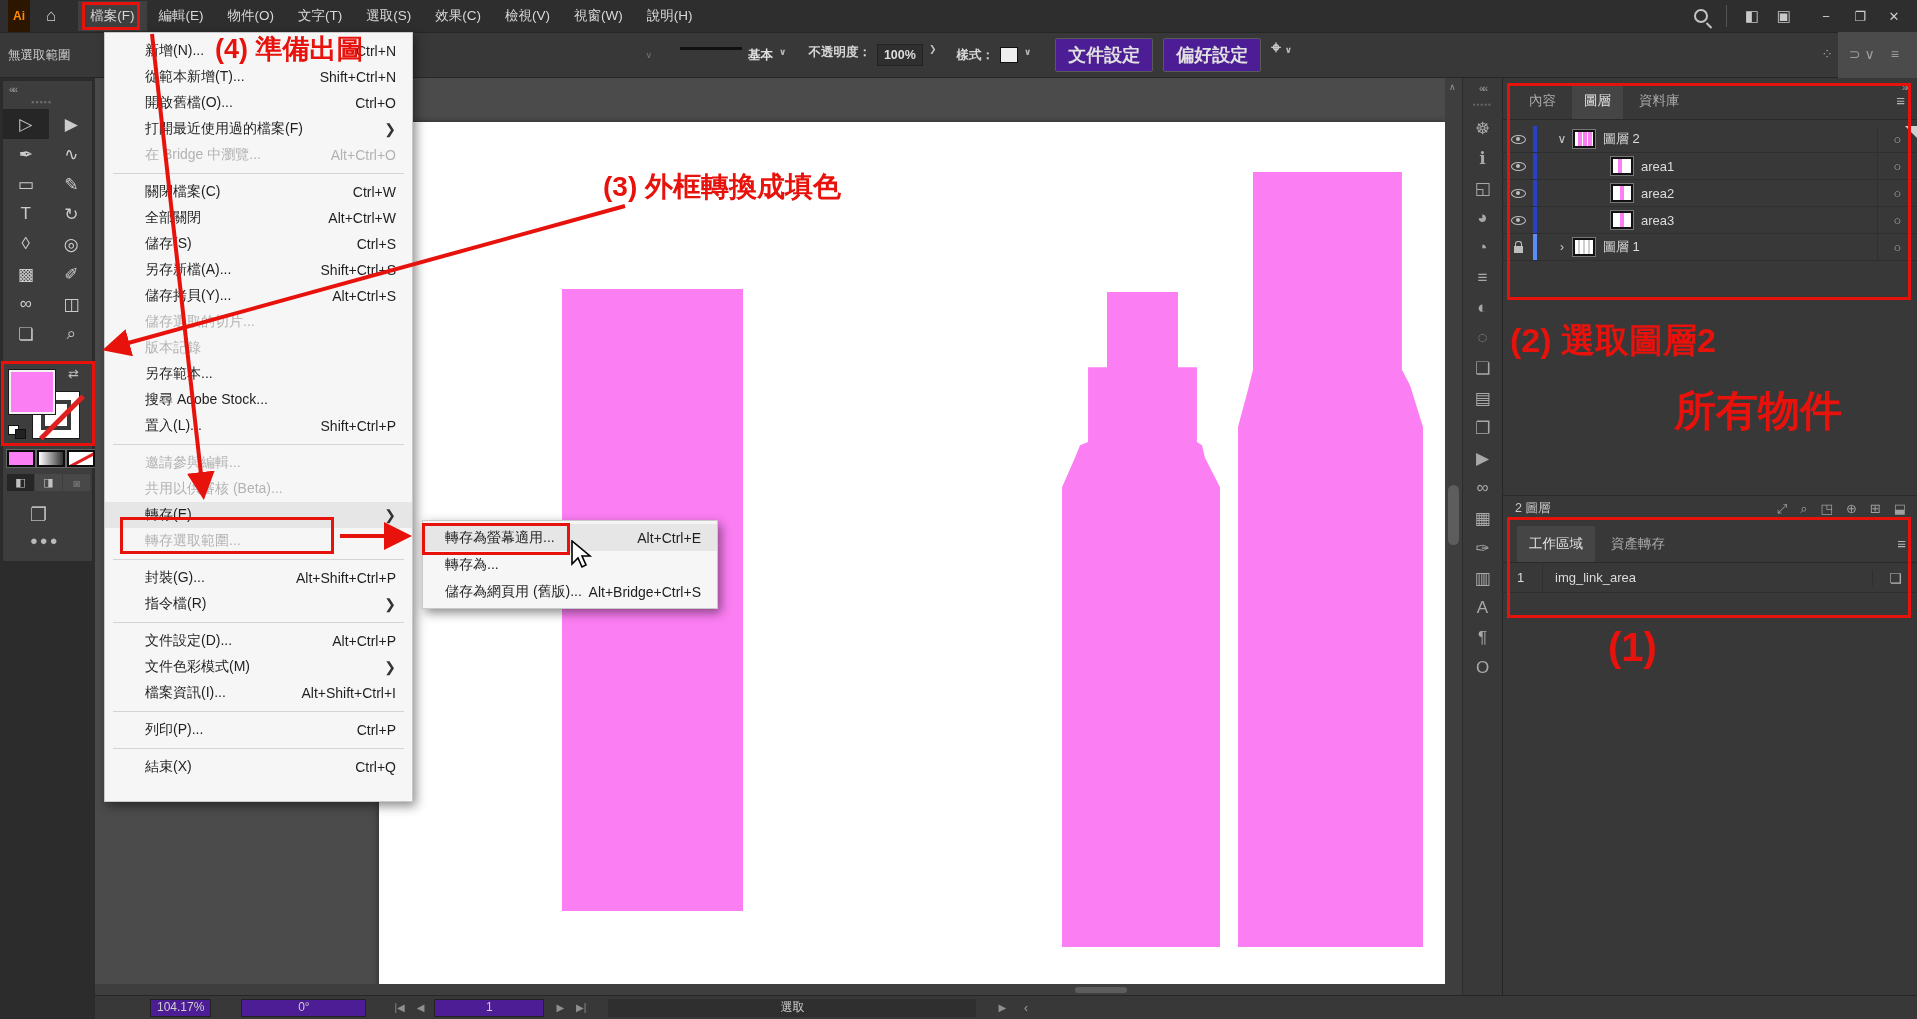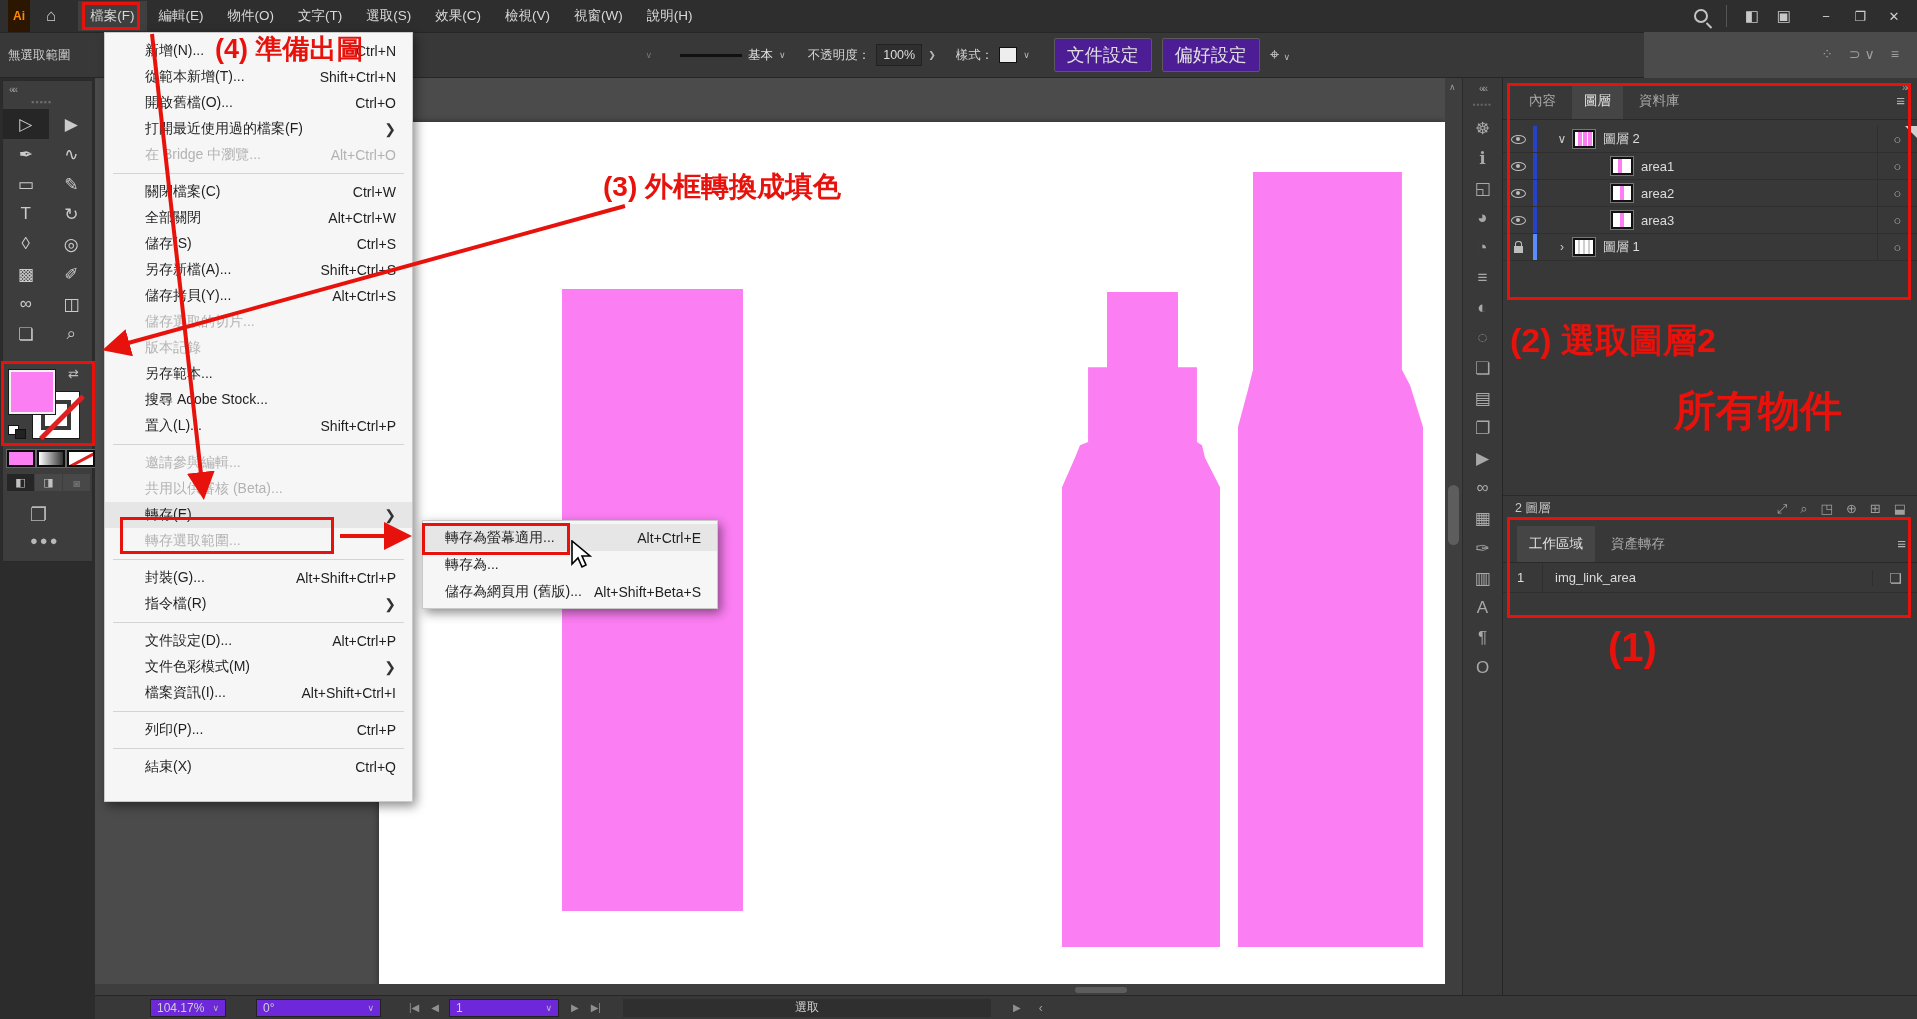--- a/index.html
+++ b/index.html
@@ -18,24 +18,24 @@
   .menu-item.open{background:#3f3f3f;}
   #tb-right{margin-left:auto;display:flex;align-items:center;gap:18px;margin-right:6px;}
   .mag{width:14px;height:14px;border:2px solid #c4c4c4;border-radius:50%;position:relative;}
   .mag::after{content:"";position:absolute;width:2px;height:7px;background:#c4c4c4;left:12px;top:11px;transform:rotate(-45deg);}
   .tb-sep{width:1px;height:22px;background:#555;}
   .tb-ic{font-size:15px;color:#c9c9c9;}
   .win-btns{display:flex;}
   .win-btn{width:34px;height:30px;display:flex;align-items:center;justify-content:center;font-size:13px;color:#cfcfcf;}
 
   
-  #controlbar{left:0;top:32px;width:1644px;height:46px;background:#383838;border-top:1px solid #262626;
+  #controlbar{left:0;top:32px;width:1838px;height:46px;background:#383838;border-top:1px solid #262626;
               border-bottom:1px solid #262626;display:flex;align-items:center;font-size:12.5px;}
   #no-sel{margin-left:8px;color:#cfcfcf;}
-  .cb-group{display:flex;align-items:center;gap:6px;}
+  .cb-group{display:flex;align-items:flex-start;gap:6px;font-weight:bold;}
   .cb-field{background:#2f2f2f;border:1px solid #222;padding:3px 6px;display:flex;align-items:center;gap:6px;color:#ddd;}
   .cb-chev{font-size:9px;color:#bbb;}
   .stroke-line{width:62px;height:3px;background:#111;}
   .cb-btn{background:#4c1d95;border:1px solid #5a5a5a;border-radius:2px;padding:4px 12px;color:#e0e0e0;font-size:18px;}
   .swatch-sm{width:18px;height:16px;background:#eee;border:1px solid #111;}
 
   
   #panelbar-icons{right:18px;top:46px;display:flex;gap:16px;color:#9d9d9d;font-size:14px;}
 
   
@@ -122,21 +122,21 @@
   #ab-row .num{width:40px;padding-left:14px;border-right:1px solid #2f2f2f;align-self:stretch;display:flex;align-items:center;}
   #ab-row .nm{flex:1;padding-left:12px;}
   #ab-row .pg{width:46px;text-align:center;color:#b5b5b5;font-size:14px;border-left:1px solid #2f2f2f;}
   #rp-bottom{position:absolute;left:0;bottom:4px;width:415px;display:flex;align-items:center;padding:0 10px;gap:14px;color:#8f8f8f;font-size:13px;}
   #rp-bottom .sp{flex:1;}
   #grip{position:absolute;right:2px;bottom:2px;width:0;height:0;border-bottom:10px solid #7a7a7a;border-left:10px solid transparent;}
 
   
   #statusbar{left:95px;top:995px;width:1822px;height:24px;background:#383838;border-top:1px solid #262626;
              display:flex;align-items:center;font-size:12px;color:#d0d0d0;}
-  .sb-box{background:#6d28d9;border:1px solid #222;height:18px;display:flex;align-items:center;padding:0 6px;gap:8px;}
+  .sb-box{background:#4c1d95;border:1px solid #222;height:18px;display:flex;align-items:center;padding:0 6px;gap:8px;flex-direction:column;}
   .sb-nav{color:#8f8f8f;font-size:10px;}
   #sb-status{width:368px;height:18px;background:#2f2f2f;display:flex;align-items:center;justify-content:center;color:#cfcfcf;}
 
   
   #file-menu{left:104px;top:32px;width:309px;height:770px;background:#f6f6f6;border:1px solid #c9c9c9;
              box-shadow:3px 4px 10px rgba(0,0,0,.45);padding-top:5px;z-index:20;}
   .mi{height:26px;display:flex;align-items:center;padding:0 16px 0 40px;font-size:14px;color:#1f1f1f;}
   .mi .lbl{flex:1;white-space:nowrap;}
   .mi .sc{color:#1f1f1f;white-space:nowrap;}
   .mi .arr{display:none;margin-left:10px;color:#333;}
@@ -587,21 +587,21 @@
   <div class="mi hl">
         <span class="lbl">轉存為螢幕適用...</span>
         <span class="sc">Alt+Ctrl+E</span>
       </div>
       <div class="mi">
         <span class="lbl">轉存為...</span>
         <span class="sc"></span>
       </div>
       <div class="mi">
         <span class="lbl">儲存為網頁用 (舊版)...</span>
-        <span class="sc">Alt+Shift+Beta+S</span>
+        <span class="sc">Alt+Bridge+Ctrl+S</span>
       </div>
     </div>
 
   <svg class="abs" id="svg-overlay" width="1917" height="1019">
     <defs>
       <marker id="ah" markerWidth="7" markerHeight="7" refX="5" refY="3.5" orient="auto">
         <path d="M0,0 L7,3.5 L0,7 z" fill="#e8120c"></path>
       </marker>
     </defs>
     <line x1="152" y1="34" x2="203" y2="492" stroke="#e8120c" stroke-width="4" marker-end="url(#ah)"></line>

